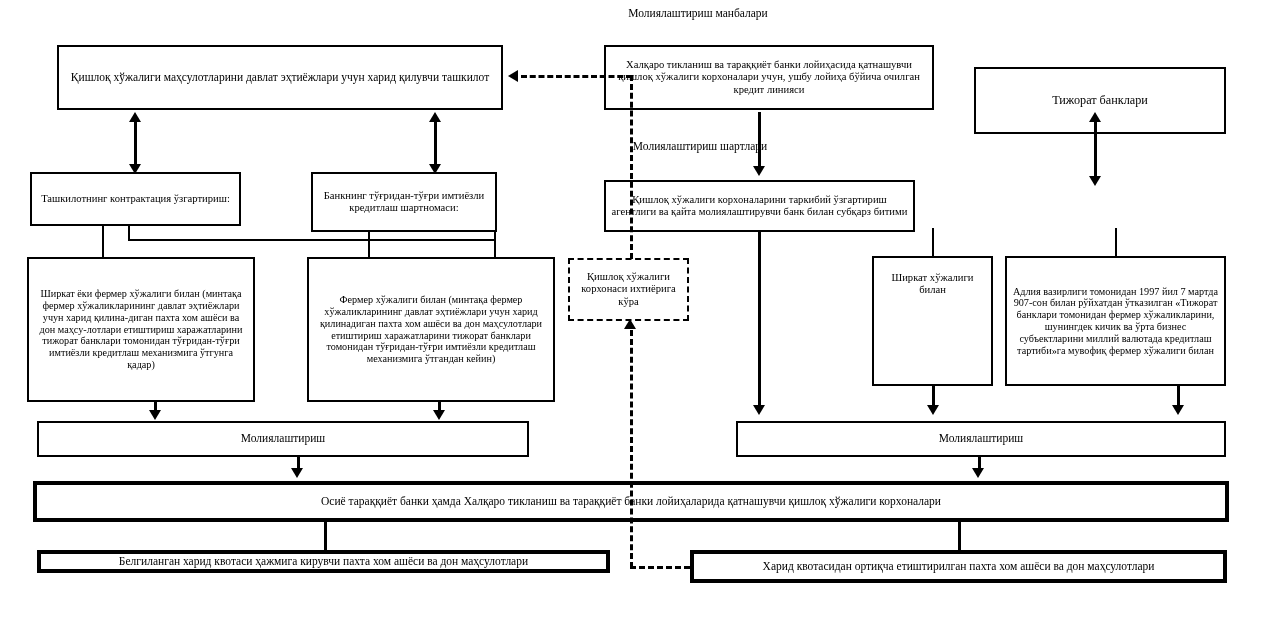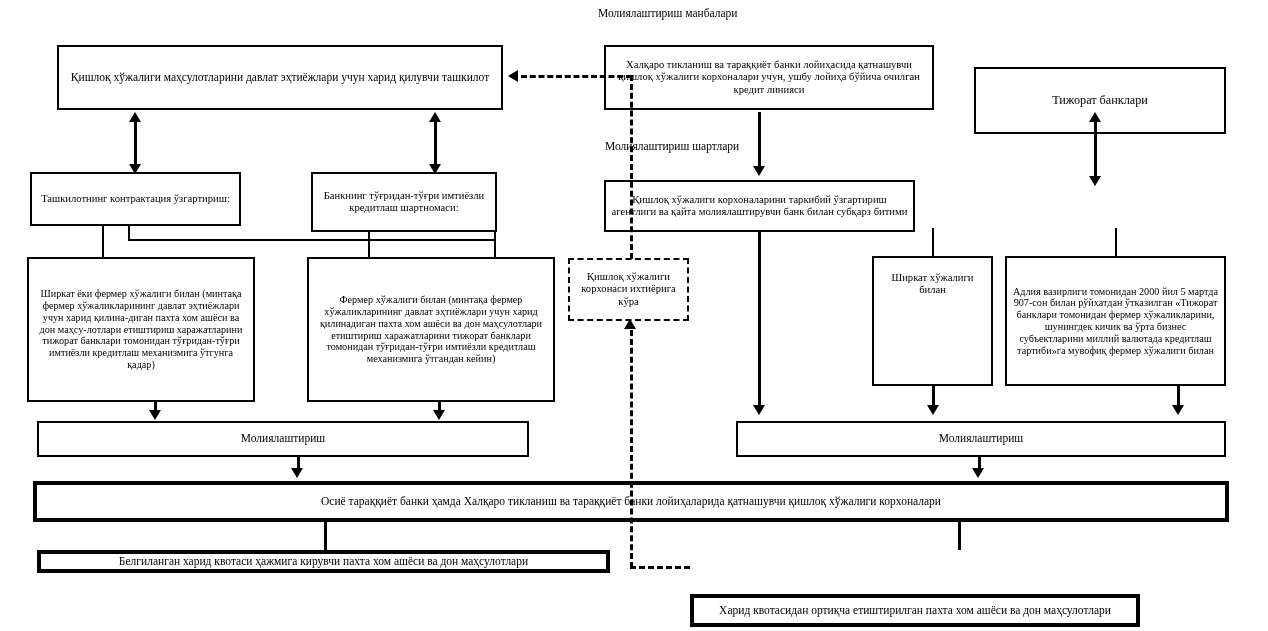--- a/index.html
+++ b/index.html
@@ -4,21 +4,21 @@
 <style>
   html,body{margin:0;padding:0;background:#ffffff;}
   body{font-family:"Liberation Serif","DejaVu Serif",serif;color:#000;}
   #canvas{position:relative;width:1268px;height:631px;overflow:hidden;background:#fff;}
 
   .box{position:absolute;box-sizing:border-box;border:2px solid #000;background:#fff;
        display:flex;align-items:center;justify-content:center;text-align:center;
        line-height:1.16;padding:2px 5px;}
   .box.thick{border-width:4px;}
   .box.dashed{border:2px dashed #000;}
-  .cap{position:absolute;text-align:left;white-space:nowrap;}
+  .cap{position:absolute;text-align:center;white-space:nowrap;}
 
   .t11{font-size:11.5px;}
   .t12{font-size:12.2px;}
   .t105{font-size:10.6px;}
   .t10{font-size:10.2px;}
 
   
   .ln{position:absolute;background:#000;}
   .vln{width:2px;}
   .hln{height:2px;}
@@ -54,31 +54,31 @@
 
 
   <div class="box t10" style="left:27px;top:257px;width:228px;height:145px;">Ширкат ёки  фермер хўжалиги билан (минтақа фермер хўжаликларининг давлат эҳтиёжлари учун харид қилина-диган пахта хом ашёси ва дон маҳсу-лотлари  етиштириш харажатларини тижорат банклари томонидан тўғридан-тўғри имтиёзли кредитлаш механизмига ўтгунга қадар)</div>
 
   <div class="box t10" style="left:307px;top:257px;width:248px;height:145px;">Фермер хўжалиги билан  (минтақа фермер хўжаликларининг давлат эҳтиёжлари учун харид қилинадиган пахта хом ашёси ва дон маҳсулотлари етиштириш харажатларини тижорат банклари томонидан тўғридан-тўғри имтиёзли кредитлаш механизмига ўтгандан кейин)</div>
 
   <div class="box dashed t105" style="left:568px;top:258px;width:121px;height:63px;">Қишлоқ  хўжалиги корхонаси ихтиёрига кўра</div>
 
   <div class="box t105" style="left:872px;top:256px;width:121px;height:130px;align-items:flex-start;padding-top:14px;">Ширкат хўжалиги билан</div>
 
-  <div class="box t10" style="left:1005px;top:256px;width:221px;height:130px;">Адлия вазирлиги томонидан 2000 йил 5 мартда 907-сон билан рўйхатдан ўтказилган «Тижорат банклари томонидан фермер хўжаликларини, шунингдек кичик ва ўрта бизнес субъектларини миллий валютада кредитлаш тартиби»га мувофиқ фермер хўжалиги билан</div>
+  <div class="box t10" style="left:1005px;top:256px;width:221px;height:130px;">Адлия вазирлиги томонидан 1997 йил 7 мартда 907-сон билан рўйхатдан ўтказилган «Тижорат банклари томонидан фермер хўжаликларини, шунингдек кичик ва ўрта бизнес субъектларини миллий валютада кредитлаш тартиби»га мувофиқ фермер хўжалиги билан</div>
 
   <div class="box t11" style="left:37px;top:421px;width:492px;height:36px;">Молиялаштириш</div>
 
   <div class="box t11" style="left:736px;top:421px;width:490px;height:36px;">Молиялаштириш</div>
 
   <div class="box thick t11" style="left:33px;top:481px;width:1196px;height:41px;">Осиё тараққиёт банки ҳамда Халқаро тикланиш ва тараққиёт банки лойиҳаларида қатнашувчи қишлоқ хўжалиги корхоналари</div>
 
   <div class="box thick t11" style="left:37px;top:550px;width:573px;height:23px;">Белгиланган харид квотаси ҳажмига кирувчи пахта хом ашёси ва дон маҳсулотлари</div>
 
-  <div class="box thick t11" style="left:690px;top:550px;width:450px;height:33px;margin-top:44px;">Харид квотасидан ортиқча етиштирилган пахта хом ашёси ва дон маҳсулотлари</div>
+  <div class="box thick t11" style="left:690px;top:550px;width:537px;height:33px;">Харид квотасидан ортиқча етиштирилган пахта хом ашёси ва дон маҳсулотлари</div>
 
   <div class="ln vln b3" style="left:134px;top:122px;height:44px;"></div>
   <div class="arw up" style="left:129px;top:112px;"></div>
   <div class="arw down" style="left:129px;top:164px;"></div>
 
   <div class="ln vln b3" style="left:434px;top:122px;height:44px;"></div>
   <div class="arw up" style="left:429px;top:112px;"></div>
   <div class="arw down" style="left:429px;top:164px;"></div>
 
   <div class="ln vln b3" style="left:1094px;top:122px;height:56px;"></div>

